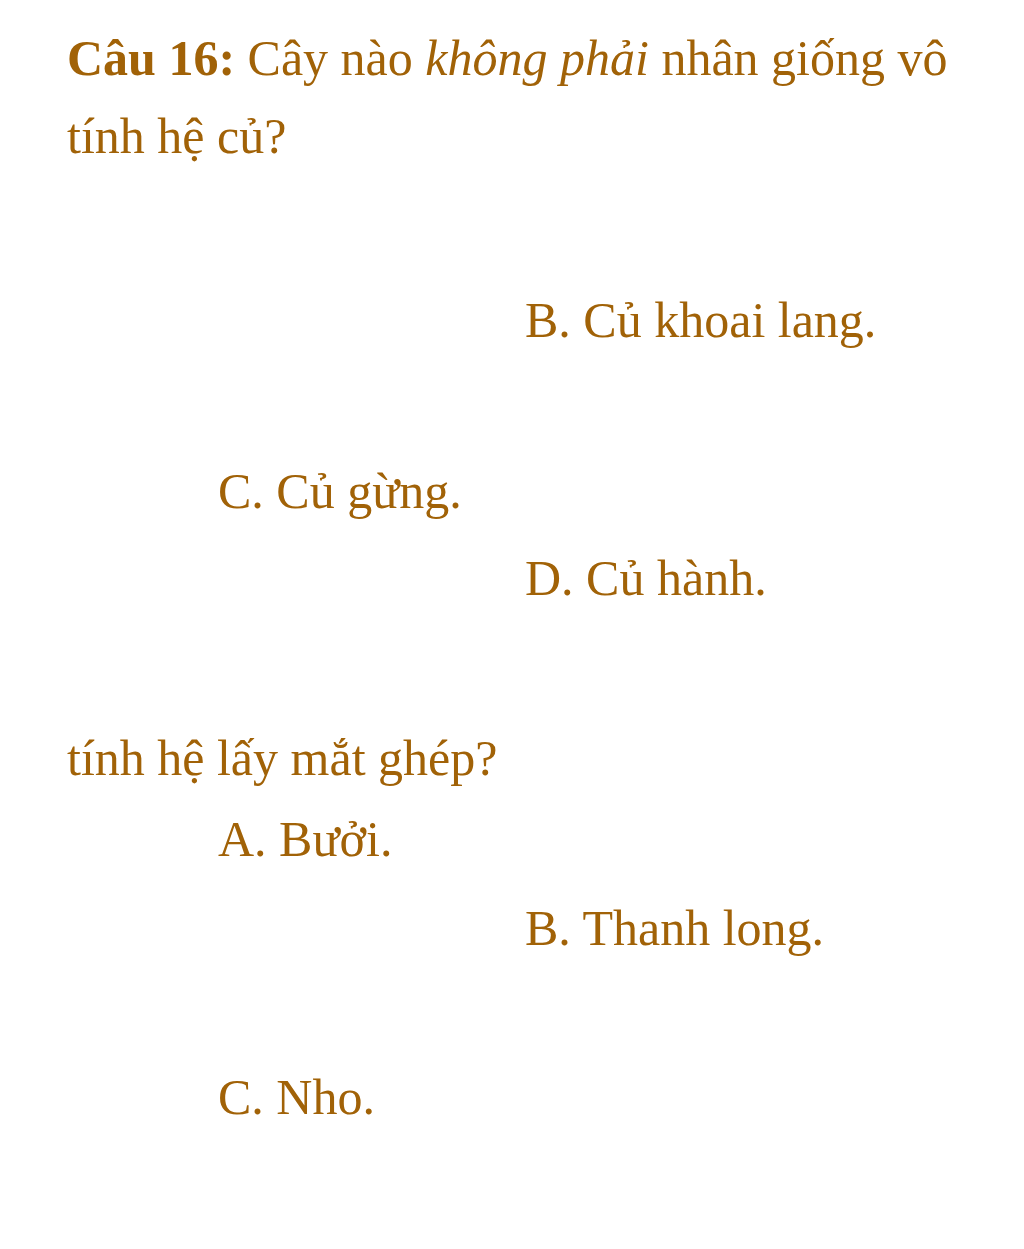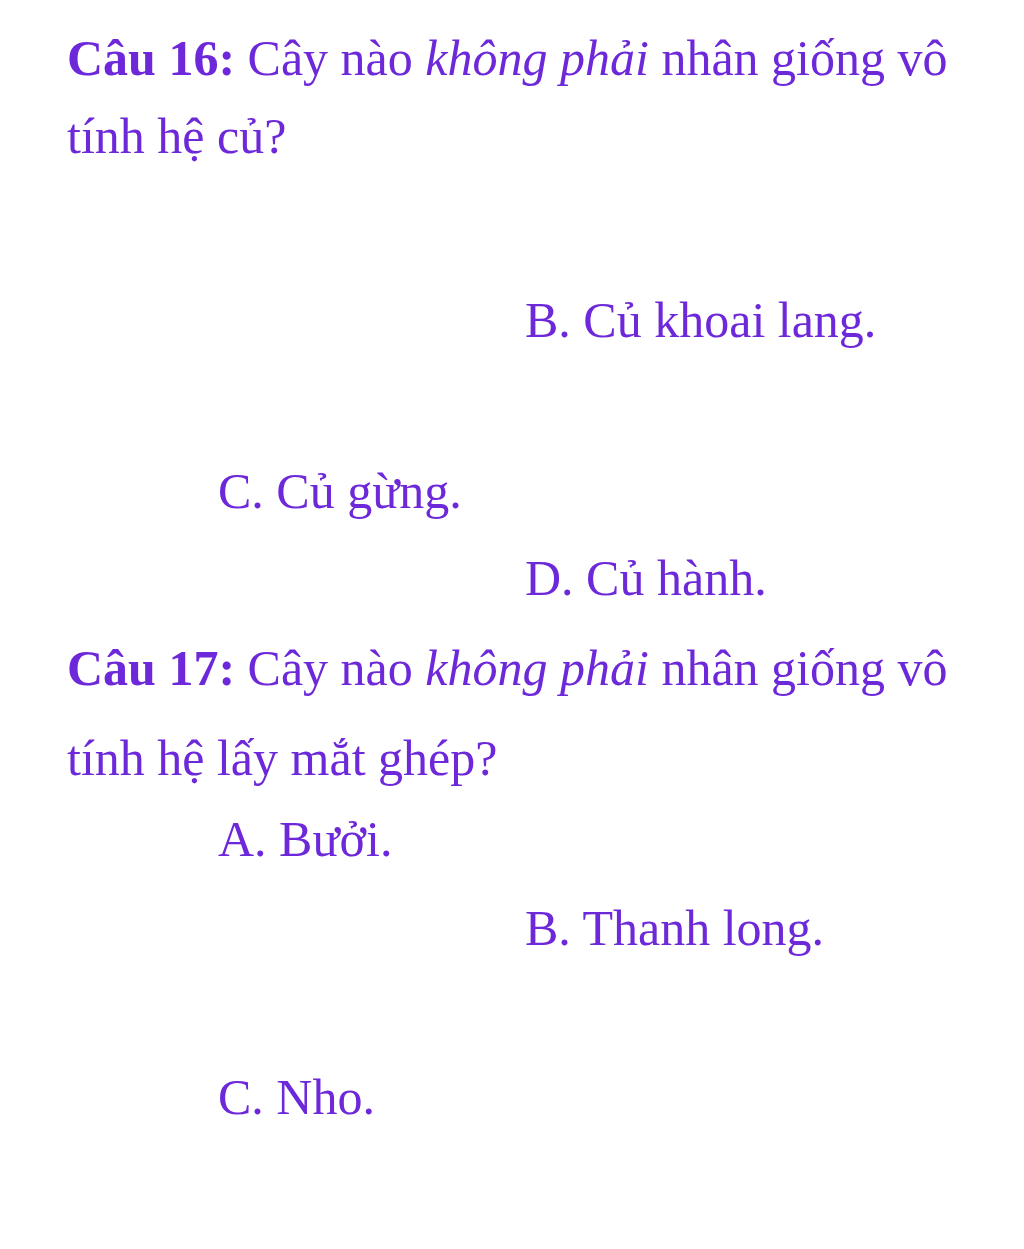--- a/index.html
+++ b/index.html
@@ -9,21 +9,21 @@
   }
   .page {
     position: relative;
     width: 1024px;
     height: 1249px;
     background: #ffffff;
     overflow: hidden;
     font-family: "Liberation Serif", "DejaVu Serif", serif;
     font-size: 50px;
     line-height: 50px;
-    color: #6d28d9;
+    color: #a16207;
   }
   .line {
     position: absolute;
     white-space: pre;
   }
   .col-margin { left: 67px; }
   .col-opt-left { left: 218px; }
   .col-opt-right { left: 525px; }
   .q-label {
     font-weight: bold;
@@ -41,21 +41,20 @@
 
   <div class="line col-margin" style="top:111px">tính hệ củ?</div>
 
 
   <div class="line col-opt-right" style="top:295px">B. Củ khoai lang.</div>
 
   <div class="line col-opt-right" style="top:553px">D. Củ hành.</div>
 
   <div class="line col-opt-left" style="top:466px">C. Củ gừng.</div>
 
-  <div class="line col-margin" style="top:643px"><span class="q-label">Câu 17:</span><span> Cây nào </span><span class="em">không phải</span><span> nhân giống vô</span></div>
 
   <div class="line col-margin" style="top:733px">tính hệ lấy mắt ghép?</div>
 
   <div class="line col-opt-left" style="top:814px">A. Bưởi.</div>
 
   <div class="line col-opt-right" style="top:903px">B. Thanh long.</div>
 
   <div class="line col-opt-left" style="top:1072px">C. Nho.</div>
 
 

